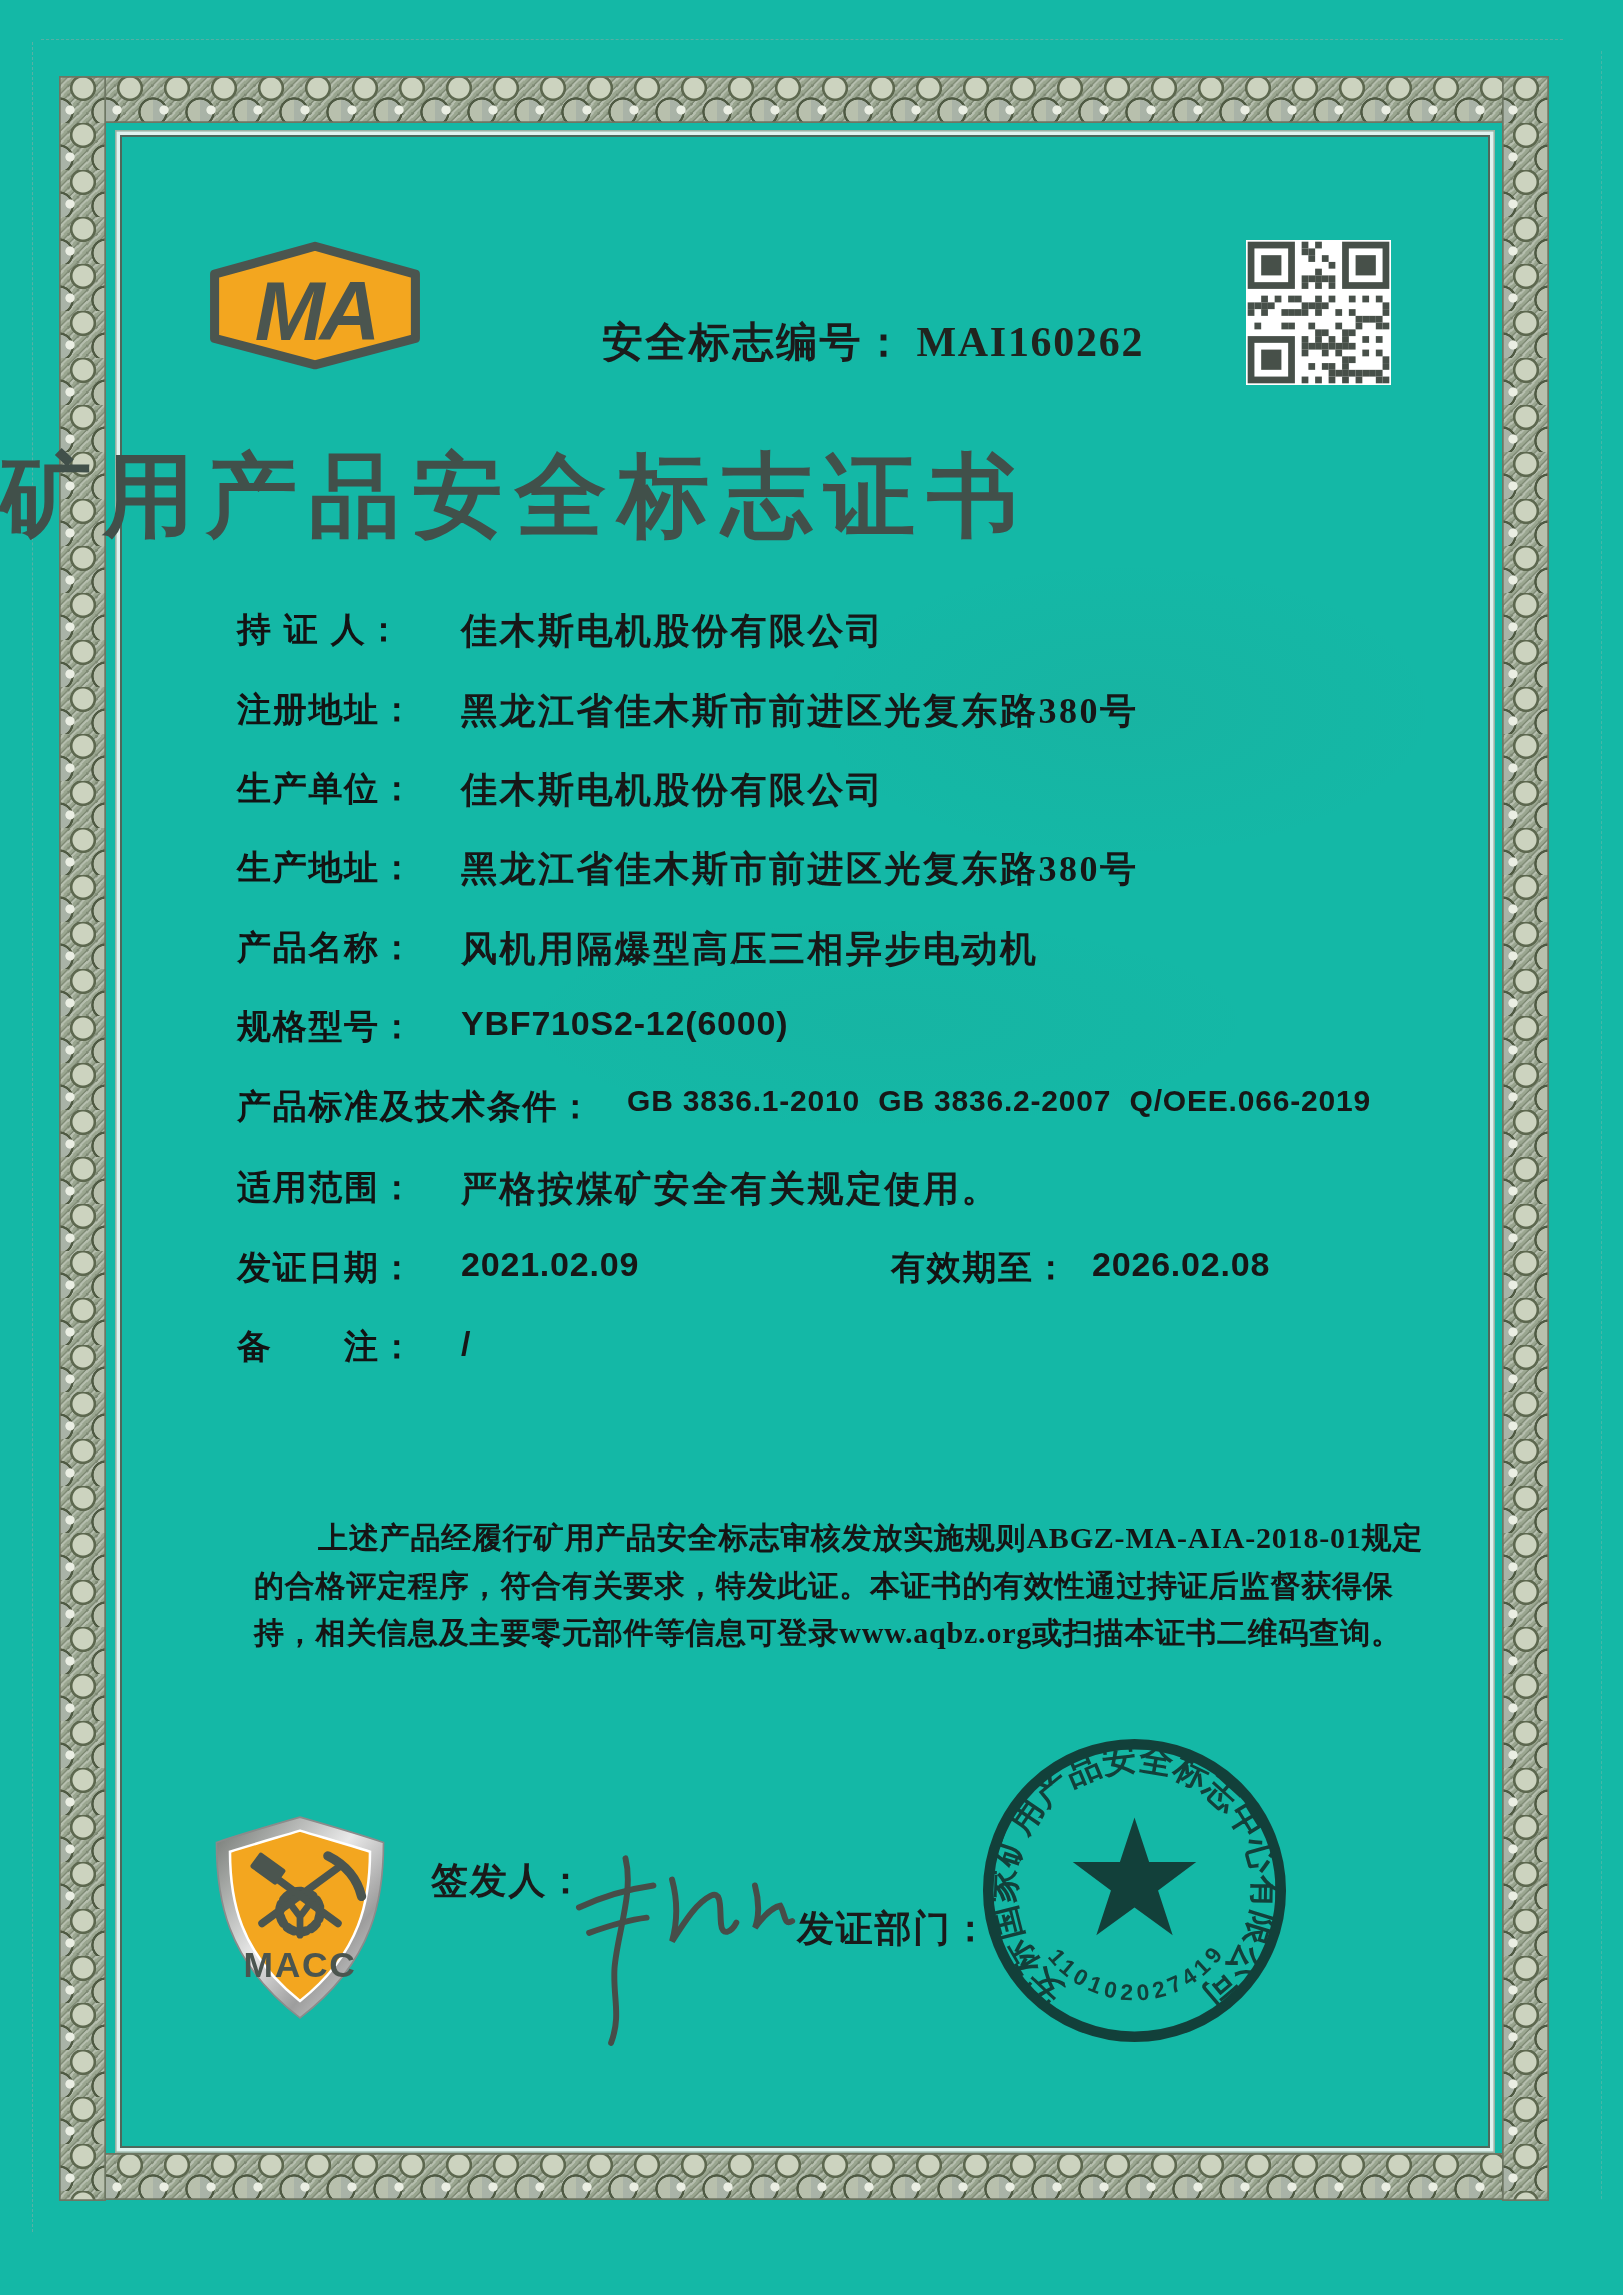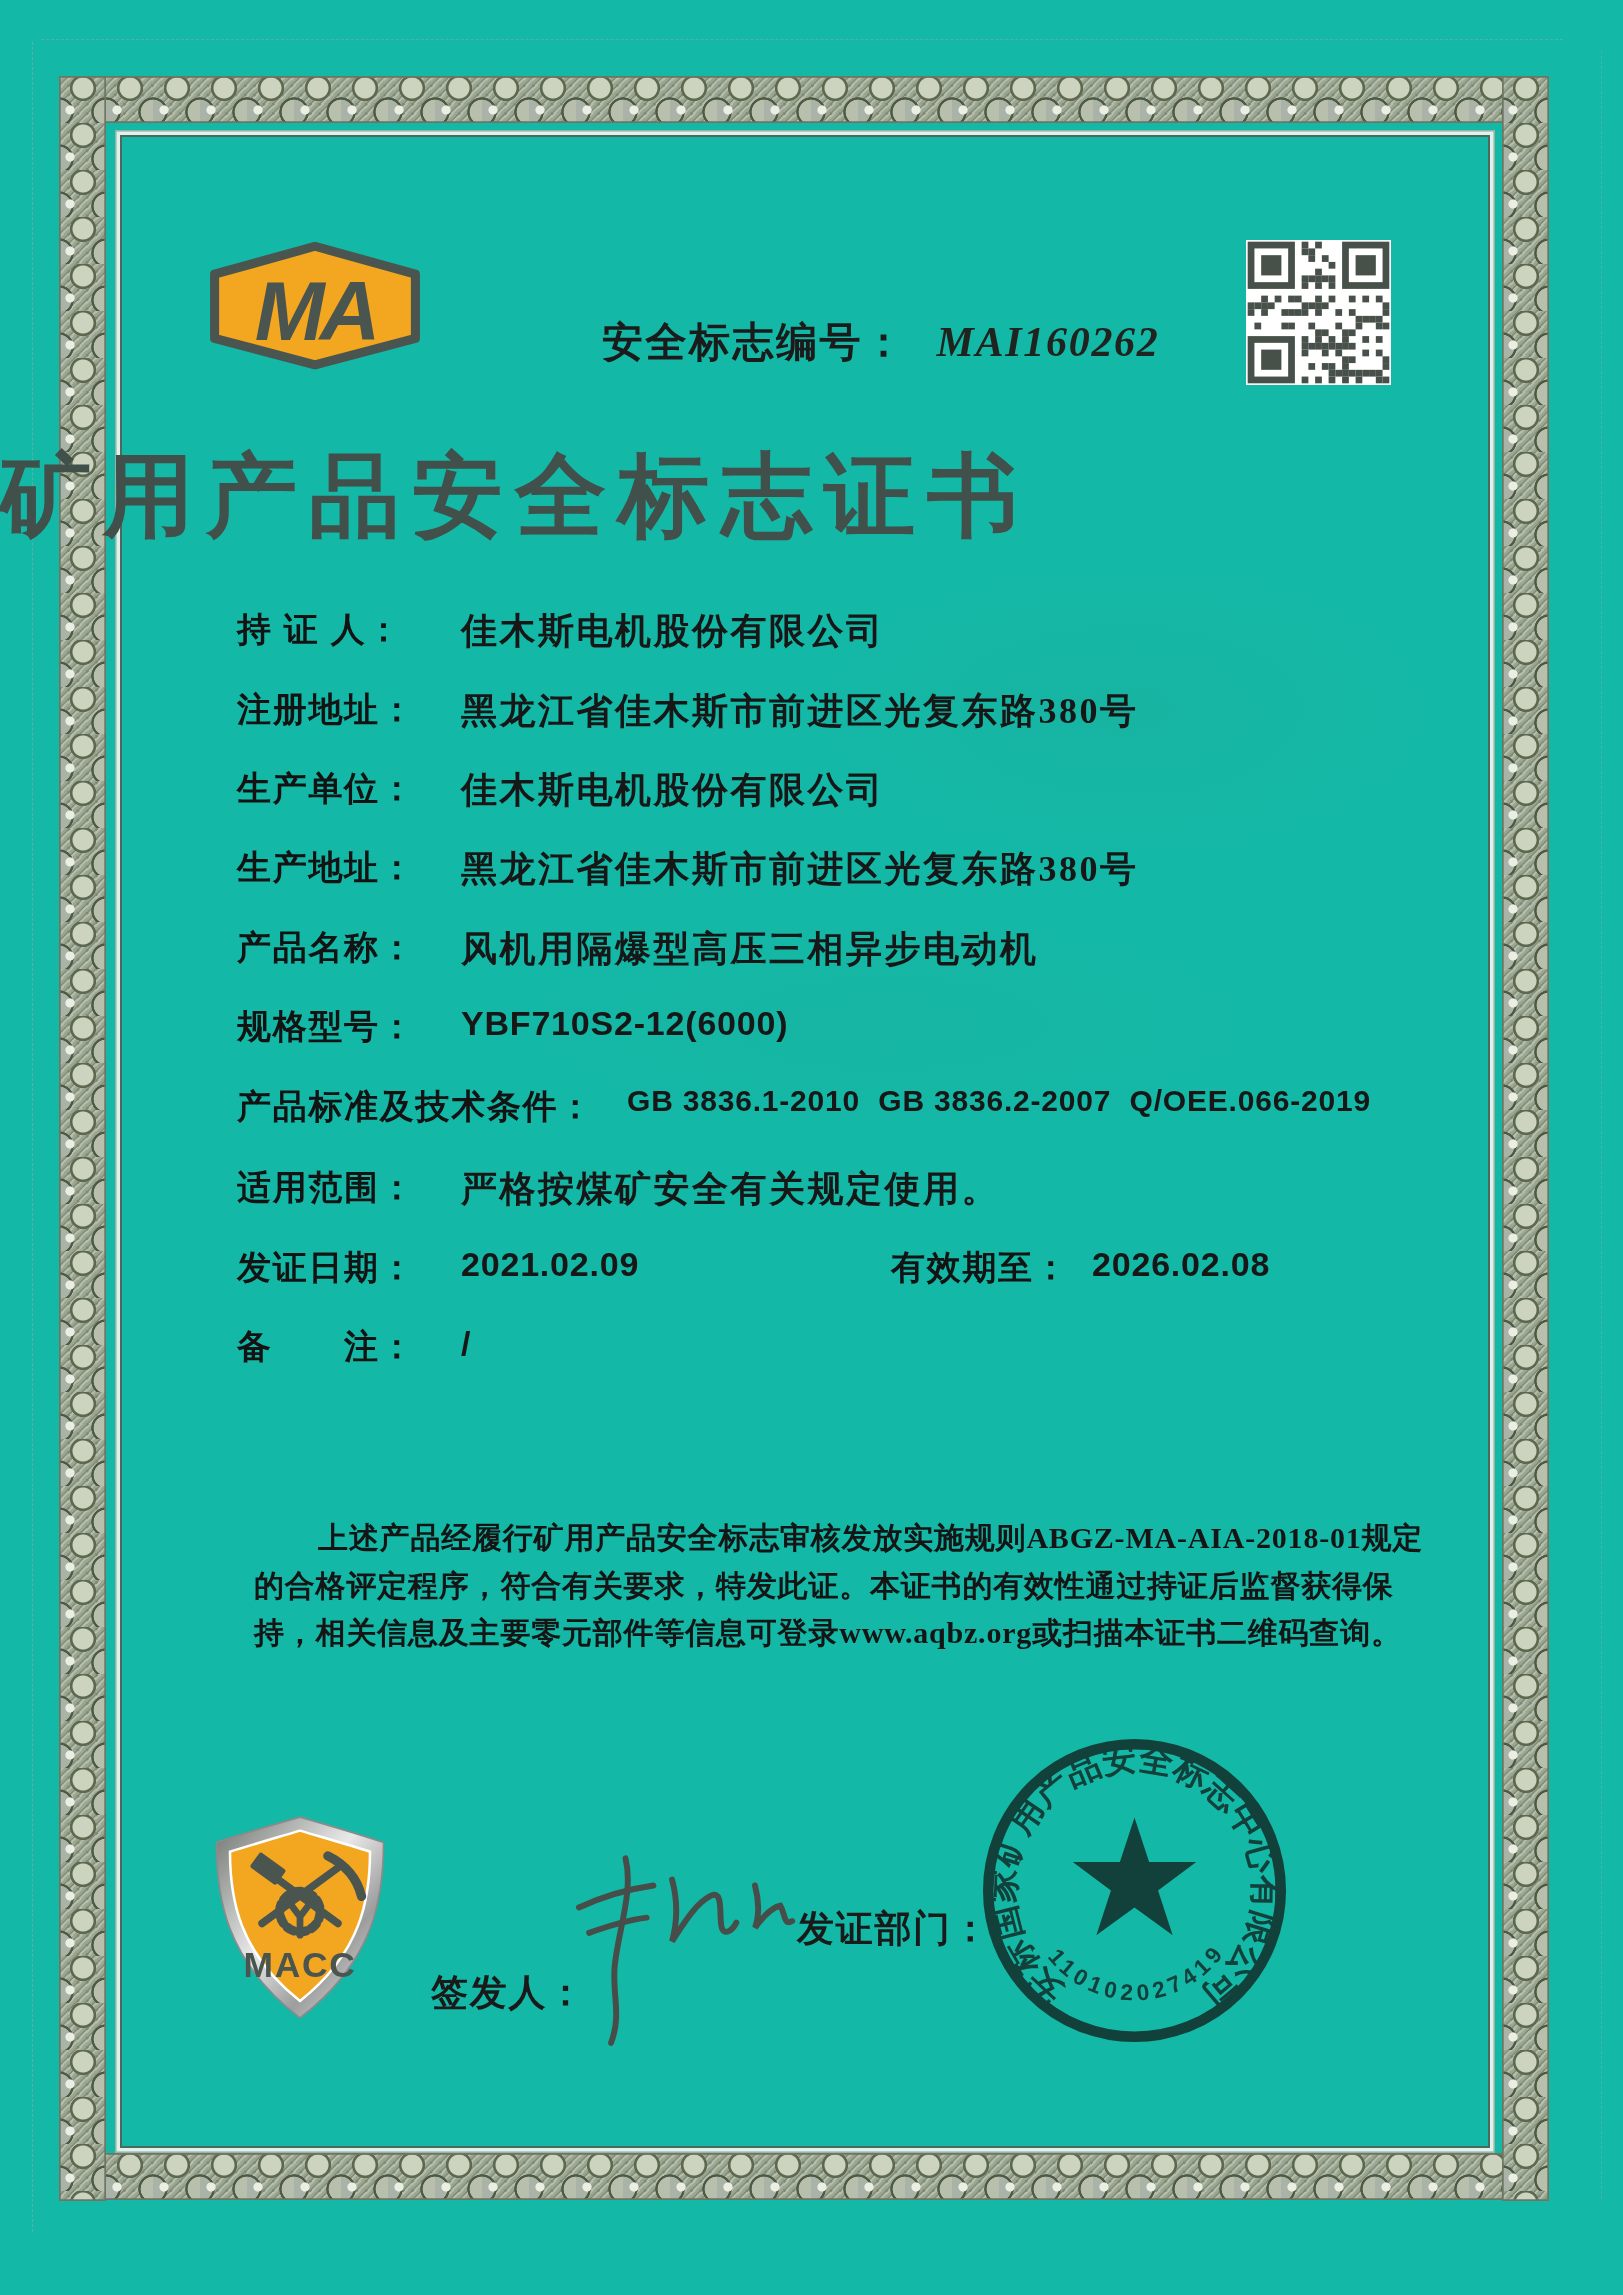--- a/index.html
+++ b/index.html
@@ -18,21 +18,21 @@
     background-size:47px 47px,47px 47px,47px 47px,47px 47px,9.3px 9.3px;
     box-shadow:inset 0 0 0 1.7px #6d7663;}
   .inner-frame{position:absolute;left:120px;top:135px;width:1366px;height:2009px;
     border:2.5px solid #575d52;box-shadow:0 0 0 3.4px #fbfbf9,0 0 0 5px #adb2a4;opacity:.88;}
   .artifact{position:absolute;border:0;opacity:.45;}
 
   
   .serial-row{position:absolute;left:602px;top:315px;display:flex;align-items:baseline;}
   .serial-lbl{font-weight:bold;font-size:41px;color:#1b1b1b;letter-spacing:2.5px;}
   .serial-val{font-family:"Liberation Serif","DejaVu Serif",serif;font-weight:bold;
-              font-size:42px;color:#20241f;margin-left:30px;letter-spacing:1.7px;font-style:italic;}
+              font-size:42px;color:#20241f;margin-left:10px;letter-spacing:1.7px;}
   .cert-title{position:absolute;left:0;top:435px;width:1623px;text-align:left;
     font-family:"Liberation Serif","DejaVu Serif",serif;font-weight:bold;
     font-size:91px;letter-spacing:12px;color:#41504a;white-space:nowrap;}
   .row{position:absolute;left:0;width:1452px;height:44px;}
   .lbl{position:absolute;left:237px;font-weight:bold;font-size:34px;color:#131313;
        letter-spacing:1.7px;white-space:pre;}
   .val-cn{position:absolute;left:461px;font-family:"Liberation Serif","DejaVu Serif",serif;
        font-weight:600;font-size:36px;color:#171717;letter-spacing:2.5px;white-space:pre;}
   .val-en{position:absolute;left:461px;font-weight:bold;font-size:34px;color:#171717;
        letter-spacing:0.8px;white-space:pre;}
@@ -252,21 +252,21 @@
       <circle cx="115" cy="118" r="24" stroke-width="11" stroke-dasharray="9 6"></circle>
       <path d="M103,108 L115,124 L127,108 M115,124 L115,146" stroke-width="8"></path>
       <path d="M70,132 L160,66" stroke-width="9"></path>
       <path d="M70,66 L160,132" stroke-width="9"></path>
       <rect x="58" y="56" width="38" height="22" rx="3" transform="rotate(36 77 67)" fill="#4b554f" stroke="none"></rect>
       <path d="M148,52 Q180,68 188,100" stroke-width="11"></path>
     </g>
     <text x="115" y="196" text-anchor="middle" font-family="'Liberation Sans',sans-serif" font-size="42" font-weight="bold" letter-spacing="2" fill="#4b554f">MACC</text>
   </svg>
 
-  <span class="sig-lbl" style="left:431px;top:1968px;">签发人：</span>
+  <span class="sig-lbl" style="left:431px;top:1856px;">签发人：</span>
   <svg class="abs" style="left:545px;top:1833px;" width="271" height="220" viewBox="0 0 320 260">
     <g stroke="#474d48" stroke-width="7" fill="none" stroke-linecap="round">
       <path d="M95,30 C105,70 85,120 82,160 C80,195 90,215 78,248"></path>
       <path d="M40,88 C70,74 100,66 128,62"></path>
       <path d="M52,118 C80,108 104,102 120,100"></path>
       <path d="M150,55 C158,85 155,110 150,128 C168,100 180,82 196,74 C210,68 206,92 208,108 C209,122 220,118 226,106"></path>
       <path d="M248,62 C254,84 252,102 248,112 C258,98 268,88 278,86 C284,96 282,110 292,104"></path>
     </g>
   </svg>
 

